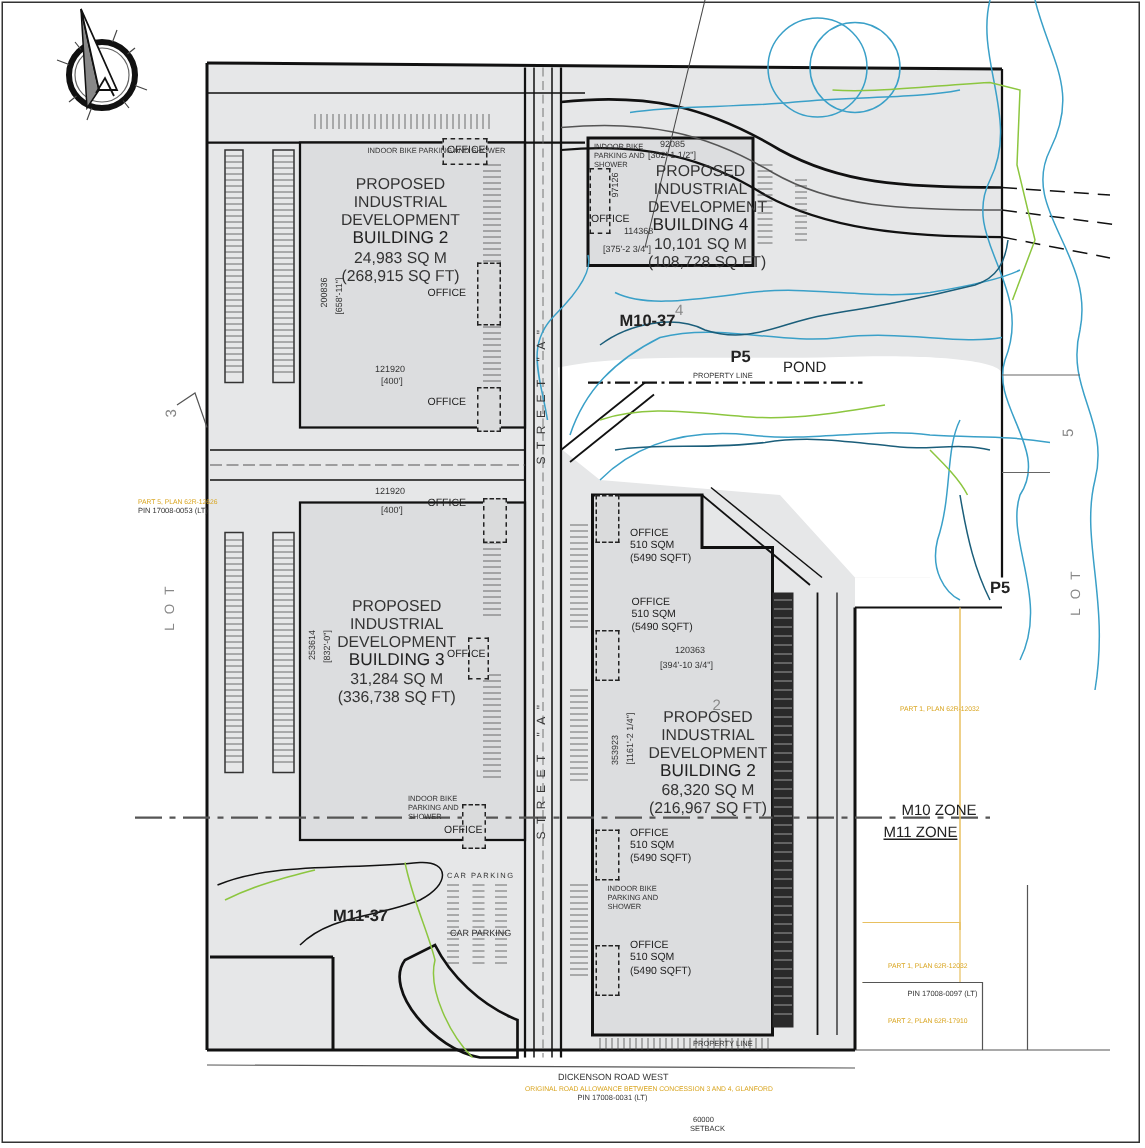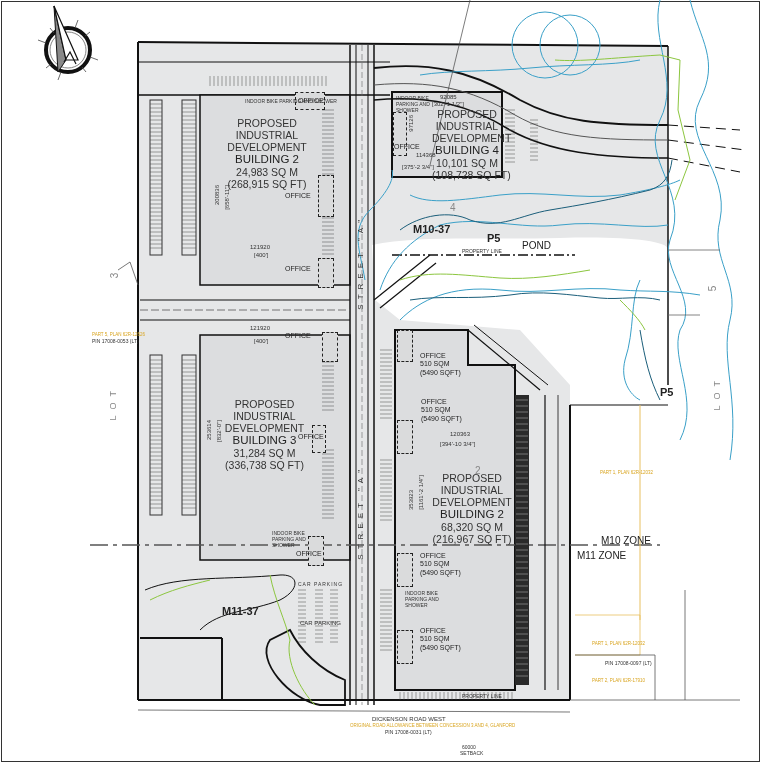--- a/index.html
+++ b/index.html
@@ -275,24 +275,24 @@
 </div>
 <div class="office-box" style="left:397px;top:553px;width:14px;height:32px;"></div>
 <div class="office" style="left:420px;top:627px;">
   <div>OFFICE</div>
   <div>510 SQM</div>
   <div>(5490 SQFT)</div>
 </div>
 <div class="office-box" style="left:397px;top:630px;width:14px;height:32px;"></div>
 <div class="tiny" style="left:405px;top:590px;width:40px;white-space:normal;">INDOOR BIKE PARKING AND SHOWER</div>
 
-<div class="zone" style="left:413px;top:208px;margin-top:15px;">M10-37</div>
+<div class="zone" style="left:413px;top:208px;">M10-37</div>
 <div class="zone" style="left:222px;top:605px;">M11-37</div>
 <div class="zone-thin" style="left:601px;top:535px;">M10 ZONE</div>
-<div class="zone-thin" style="left:577px;top:550px;">M11 ZONE</div>
+<div class="zone-thin" style="left:589px;top:550px;text-decoration:underline;">M11 ZONE</div>
 <div class="zone" style="left:487px;top:232px;">P5</div>
 <div class="zone-thin" style="left:522px;top:240px;">POND</div>
 <div class="zone-thin" style="left:450px;top:202px;color:#888;">4</div>
 <div class="zone" style="left:660px;top:386px;">P5</div>
 
 <div class="street" style="left:356px;top:215px;">STREET "A"</div>
 <div class="street" style="left:356px;top:465px;">STREET "A"</div>
 <div class="tiny" style="left:372px;top:716px;font-size:6px;">DICKENSON ROAD WEST</div>
 <div class="gold" style="left:350px;top:723px;">ORIGINAL ROAD ALLOWANCE BETWEEN CONCESSION 3 AND 4, GLANFORD</div>
 <div class="tiny" style="left:385px;top:729px;">PIN 17008-0031 (LT)</div>

